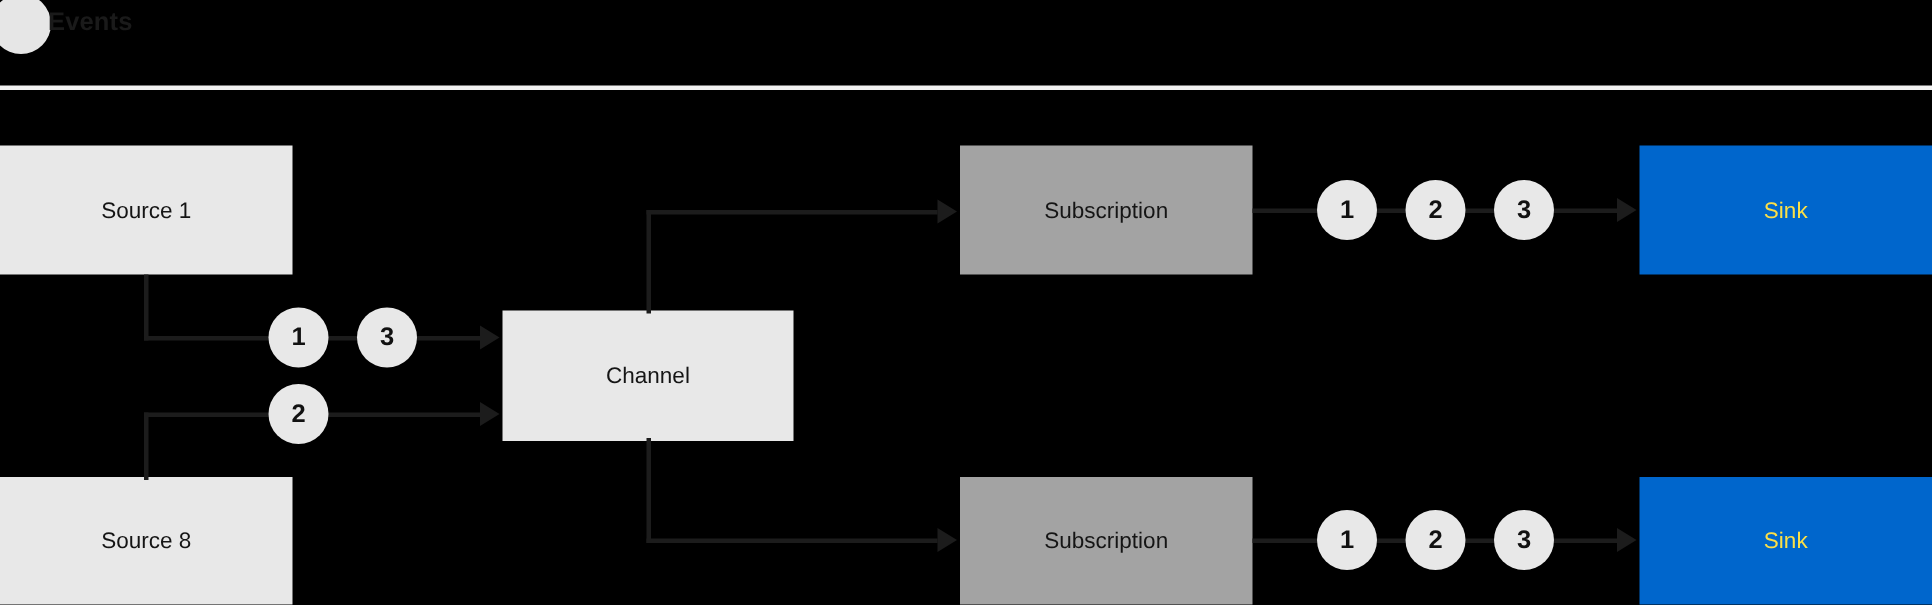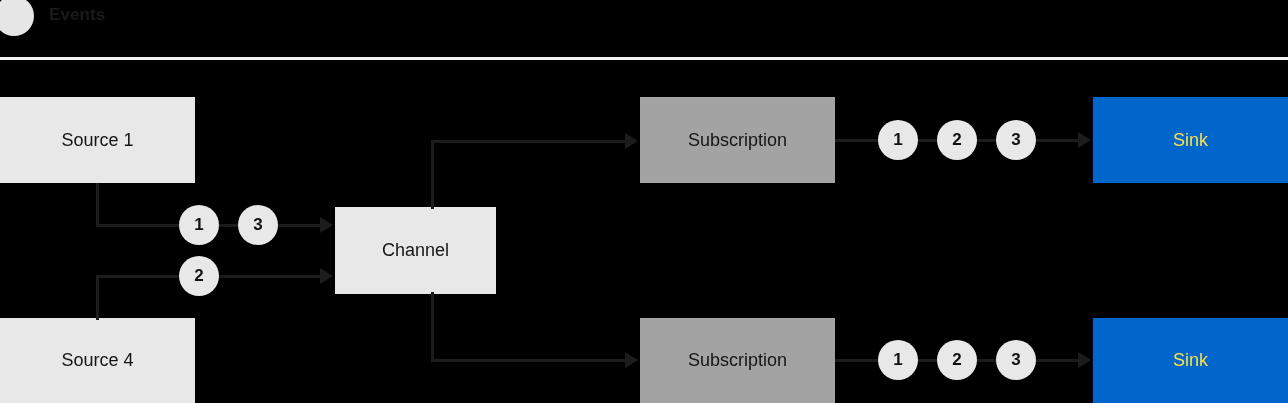--- a/index.html
+++ b/index.html
@@ -4,28 +4,28 @@
 <style>
   html,body{margin:0;padding:0;background:#000;}
   body{width:1288px;height:403px;position:relative;overflow:hidden;
        font-family:"Liberation Sans",sans-serif;}
   #stage{position:absolute;left:0;top:0;width:1288px;height:403px;}
 
   
   .legend{position:absolute;left:0;top:0;width:300px;height:34px;}
   .legend-dot{position:absolute;left:-6px;top:-4px;width:40px;height:40px;
               border-radius:50%;background:#e6e6e6;}
-  .legend-label{position:absolute;left:49px;top:5px;font-size:17px;font-weight:bold;
+  .legend-label{position:absolute;left:32px;top:5px;font-size:17px;font-weight:bold;
                 color:#1a1a1a;letter-spacing:.1px;}
 
   .divider{position:absolute;left:0;top:57px;width:1288px;height:3px;background:#f2f2f2;}
 
   
   .box{position:absolute;display:flex;align-items:center;justify-content:center;
-       font-size:18px;box-sizing:border-box;}
+       font-size:15px;box-sizing:border-box;}
   .box-gray{background:#e8e8e8;color:#151515;}
   .box-blue-light{background:#a3a3a3;color:#151515;}
   .box-blue{background:#0066cc;color:#fde047;}
 
   
   .ln{position:absolute;background:#1c1c1c;}
   .ln-h{height:3px;}
   .ln-v{width:3px;}
   .arrow{position:absolute;width:0;height:0;
          border-top:8px solid transparent;border-bottom:8px solid transparent;
@@ -46,24 +46,24 @@
     <div class="legend-label">Events</div>
   </div>
 
   <div class="divider"></div>
 
   <div class="box box-gray" style="left:0px;top:97px;width:195px;height:86px;">
     <span>Source 1</span>
   </div>
 
   <div class="box box-gray" style="left:0px;top:318px;width:195px;height:85px;">
-    <span>Source 4</span>
+    <span>Source 8</span>
   </div>
 
-  <div class="box box-gray" style="left:335px;top:207px;width:161px;height:87px;">
+  <div class="box box-gray" style="left:335px;top:207px;width:194px;height:87px;">
     <span>Channel</span>
   </div>
 
   <div class="box box-blue-light" style="left:640px;top:97px;width:195px;height:86px;">
     <span>Subscription</span>
   </div>
 
   <div class="box box-blue-light" style="left:640px;top:318px;width:195px;height:85px;">
     <span>Subscription</span>
   </div>

